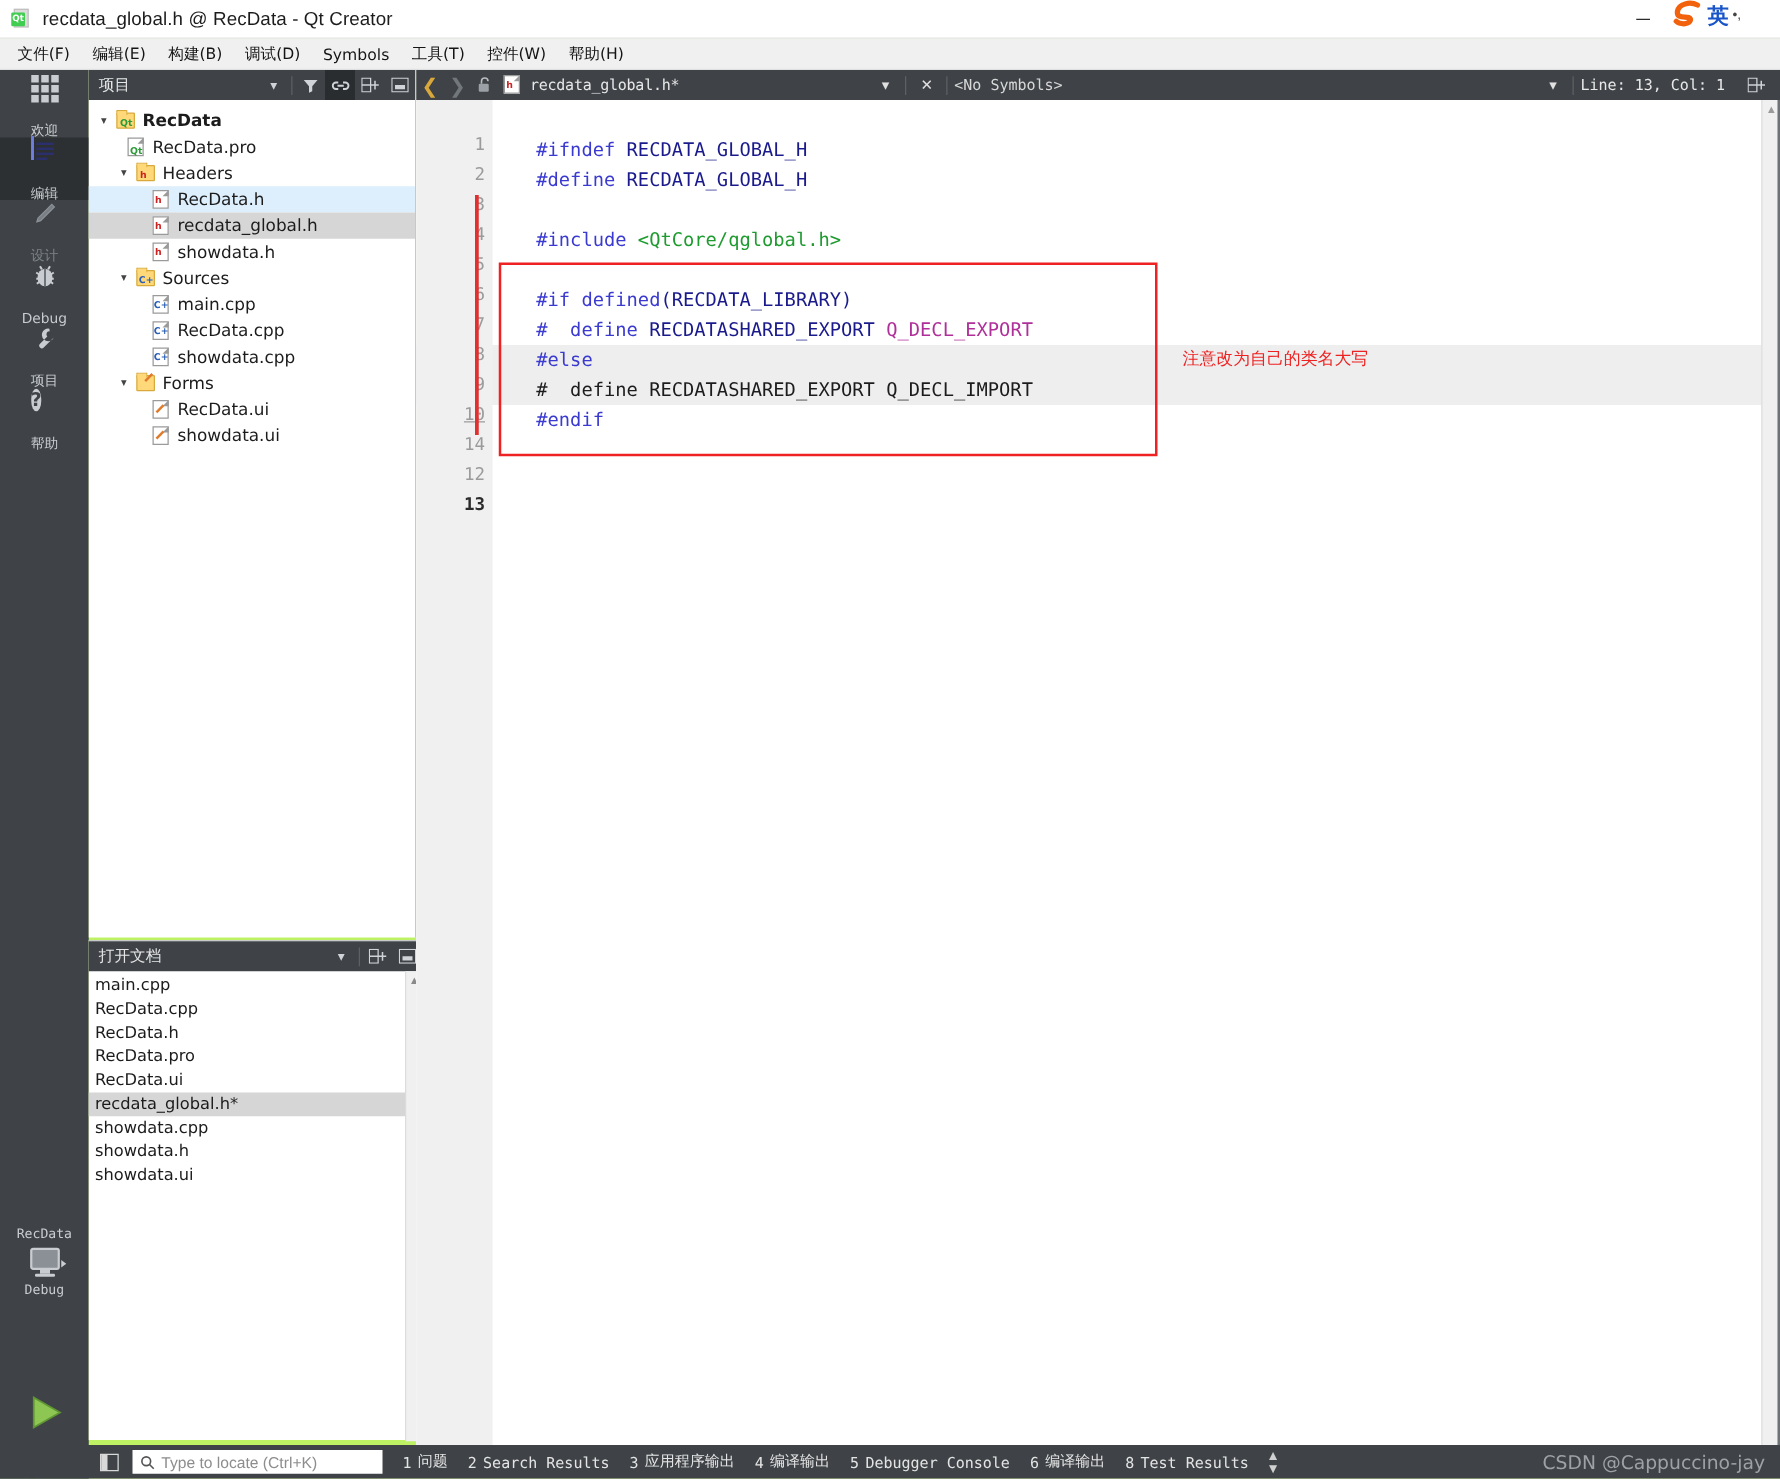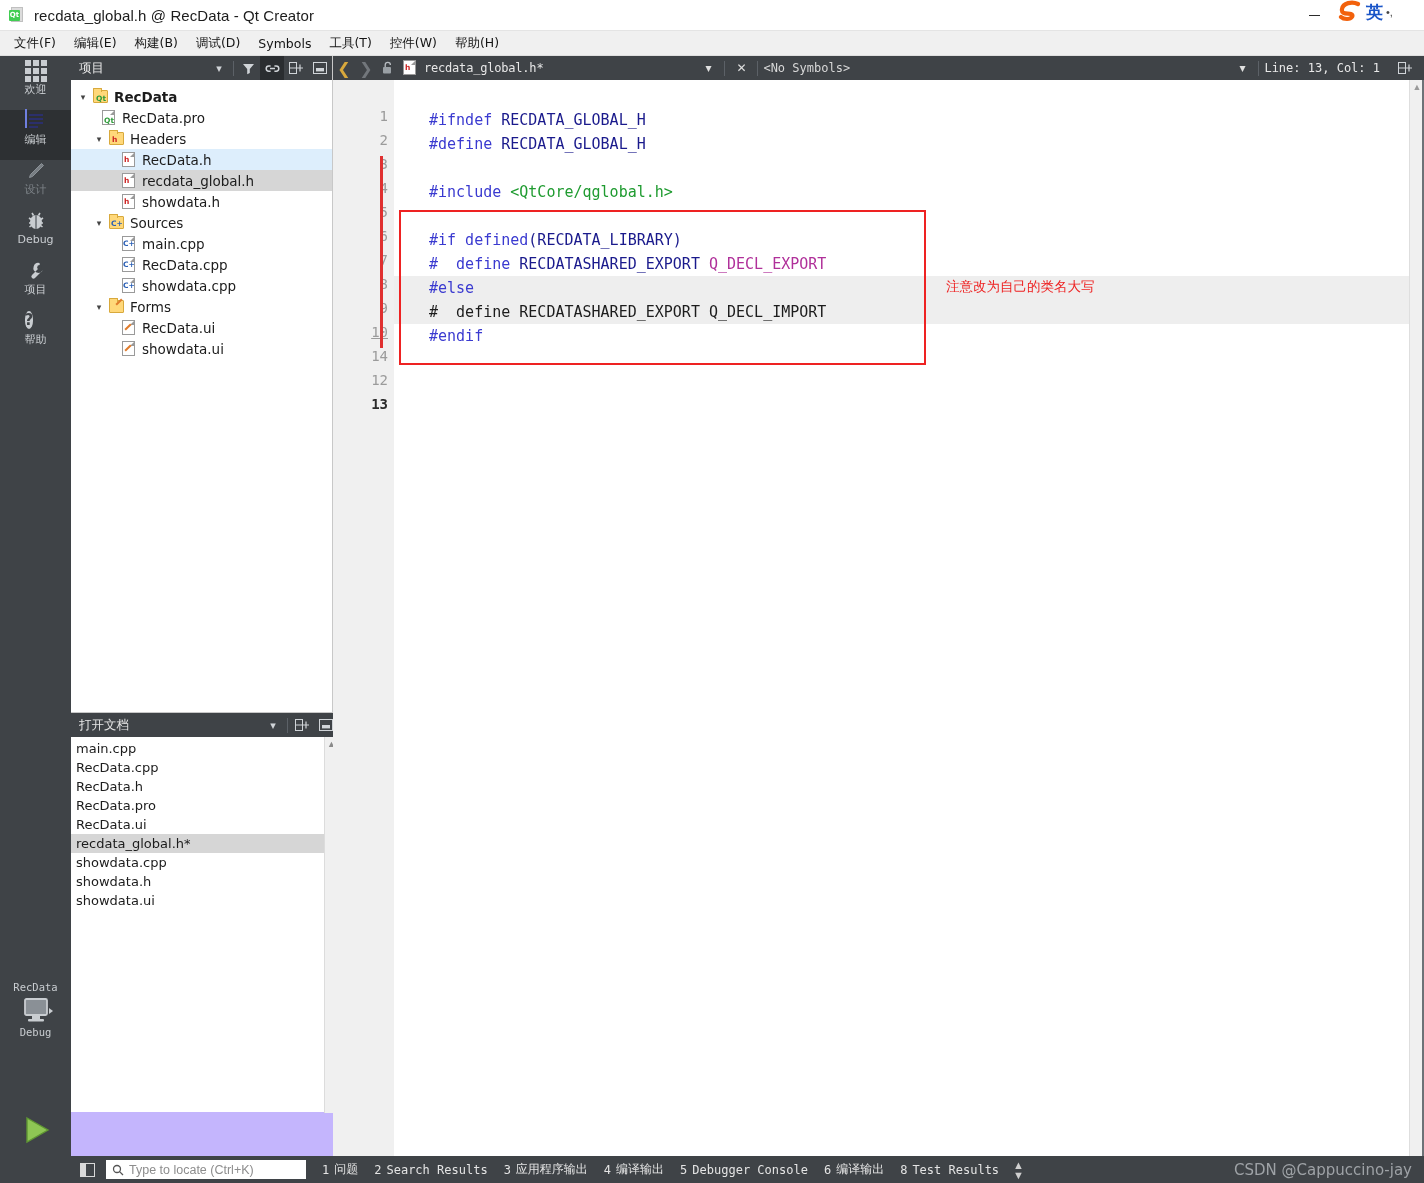--- a/index.html
+++ b/index.html
@@ -6,21 +6,21 @@
   html, body {
     margin: 0; padding: 0;
     width: 1424px; height: 1183px;
     overflow: hidden;
     font-family: "Liberation Sans", sans-serif;
     background: #ffffff;
   }
   #app {
     position: relative;
     width: 1424px; height: 1183px;
-    background: #c4b5fd;
+    background: #bef264;
   }
 
   
   .titlebar {
     position: absolute; left: 0; top: 0; width: 1424px; height: 31px;
     background: #ffffff;
     border-bottom: 1px solid #e4e4e4;
     display: flex; align-items: center;
   }
   .title-icon {
@@ -77,21 +77,21 @@
   }
   .menu-item:first-child { margin-left: 5px; }
 
   
   .modebar {
     position:absolute; left:0; top:56px; width:71px; height:1127px;
     background:#3f4347;
   }
   .mode-item {
     width:71px; height:50px; position:relative;
-    display:flex; flex-direction:column; align-items:center; justify-content:flex-start;
+    display:flex; flex-direction:column; align-items:center; justify-content:space-between;
   }
   .mode-item.active { background:#2d3033; }
   .mode-label {
     font-size:11px; color:#c9cdd1; margin-top:2px;
     font-family:"DejaVu Sans", sans-serif; line-height:1;
   }
   .mode-item.dim .mode-label { color:#7c8287; }
   .mode-ico { width:22px; height:22px; position:relative; }
 
   
@@ -148,21 +148,21 @@
   .g-file { position:absolute; left:3px; top:0px; width:13px; height:15px; background:#fff; border:1px solid #9a9a9a; }
   .g-file:after { content:""; position:absolute; right:-1px; top:-1px; border-width:0 0 5px 5px; border-style:solid; border-color:transparent transparent #9a9a9a transparent; }
   .g-tag { position:absolute; left:3px; top:2px; font-size:7.5px; font-weight:bold; font-family:"DejaVu Sans", sans-serif; line-height:9px; }
   .tag-h { color:#cc2222; }
   .tag-cpp { color:#2a5fb5; }
   .tag-qt { color:#2e9b3a; }
   .g-pen { position:absolute; left:8px; top:2px; width:8px; height:2px; background:#e07b2b; transform:rotate(-45deg); }
 
   
   .docs-panel {
-    position:absolute; left:71px; top:712px; width:268px; height:400px;
+    position:absolute; left:71px; top:752px; width:268px; height:400px;
     background:#ffffff; border-right:1px solid #c8c8c8; border-top:1px solid #c8c8c8;
   }
   .docs-list { position:relative; padding-top:2px; }
   .doc-row {
     height:19px; display:flex; align-items:center; padding-left:5px;
     font-size:13px; color:#1c1c1c; font-family:"DejaVu Sans", sans-serif;
   }
   .doc-row.sel { background:#d6d6d6; }
   .docs-scroll {
     position:absolute; right:0; top:24px; width:14px; height:376px;

